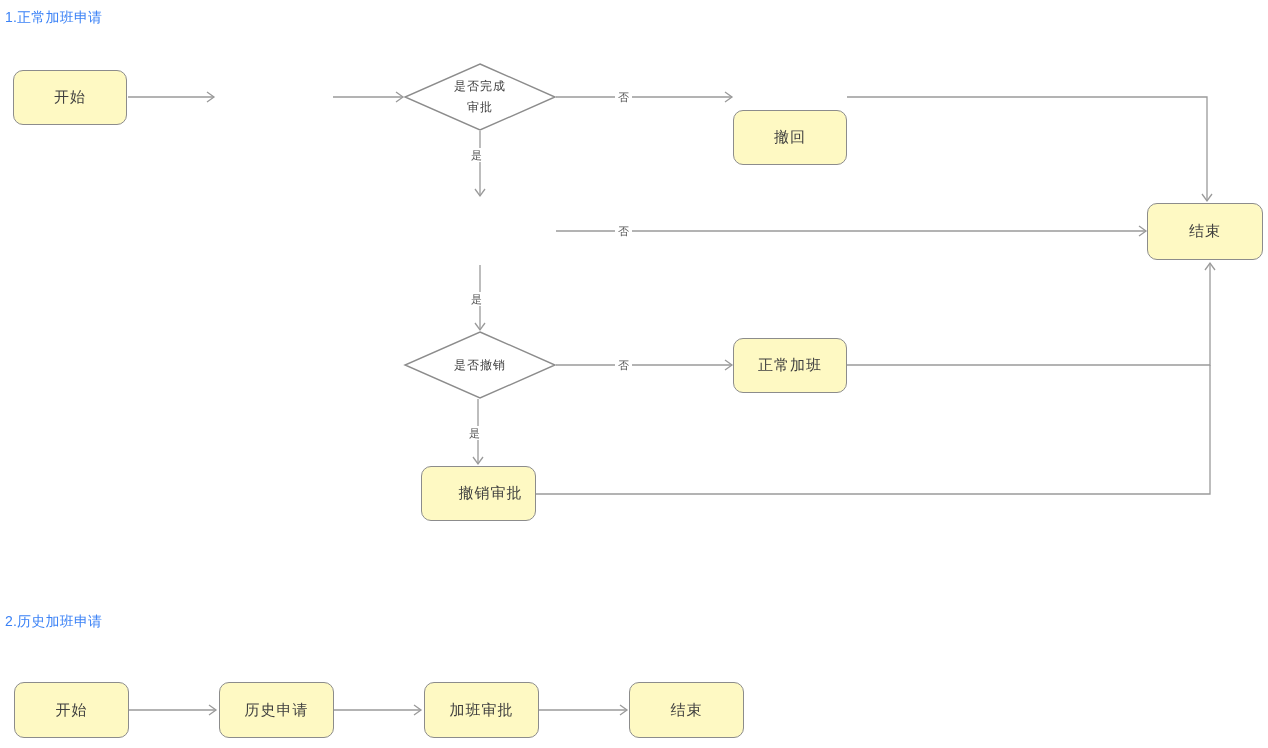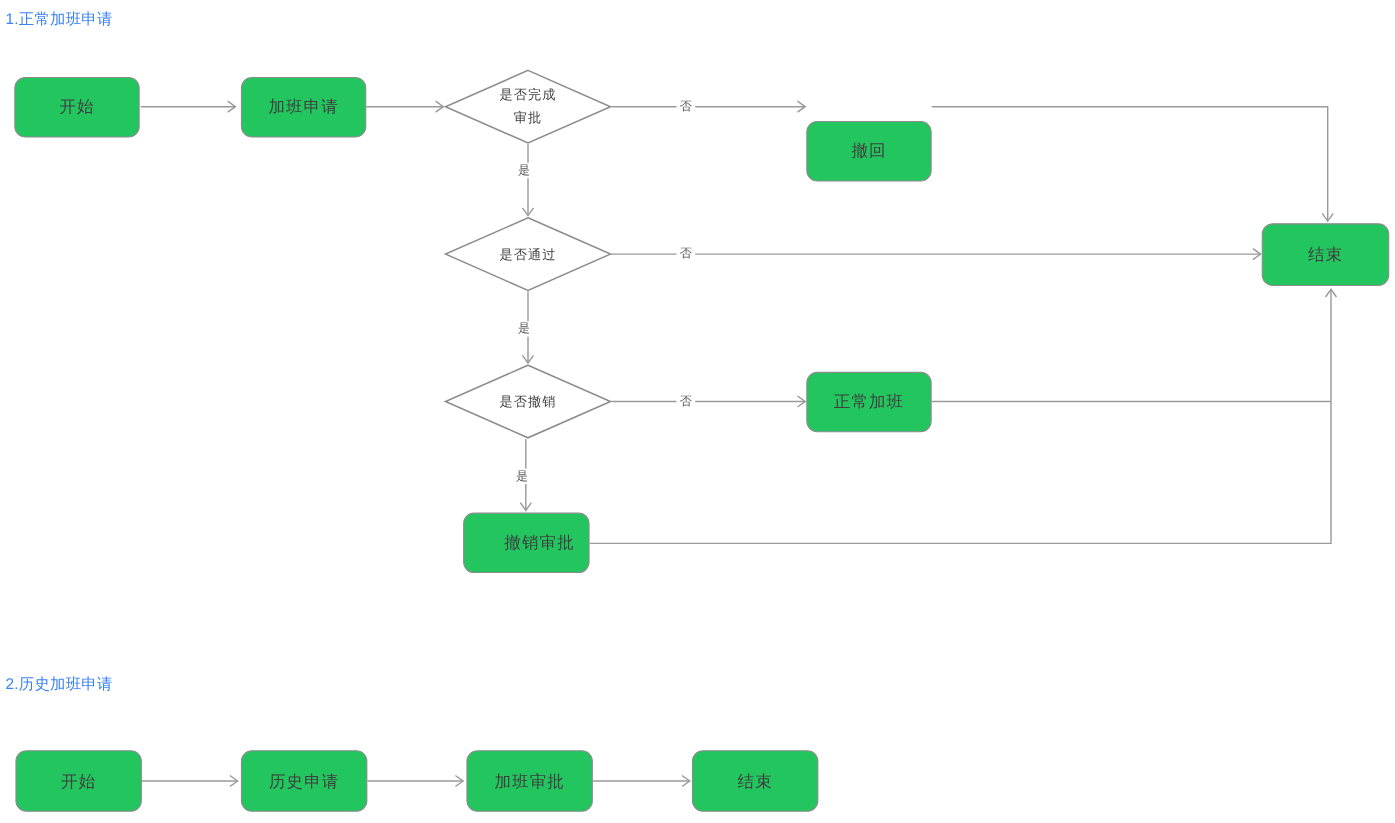--- a/index.html
+++ b/index.html
@@ -30,21 +30,21 @@
     letter-spacing: 0.2px;
   }
   #title-1 { left: 5px;  top: 8px; }
   #title-2 { left: 5px;  top: 612px; }
 
   .node {
     position: absolute;
     box-sizing: border-box;
     border: 1.4px solid #8c8c8c;
     border-radius: 10px;
-    background: #22c55e;
+    background: #fef9c3;
     display: flex;
     align-items: center;
     justify-content: center;
     font-size: 15px;
     color: #3f3f3f;
     letter-spacing: 1px;
     z-index: 3;
   }
   .diamond-wrap {
     position: absolute;
@@ -146,49 +146,38 @@
     <line x1="539" y1="710" x2="627" y2="710"></line>
     <path class="arrowhead" d="M 620 705 L 627 710 L 620 715"></path>
   </svg>
 
   <div class="section-title" id="title-1">1.正常加班申请</div>
 
   <div class="node" id="n-start1" style="left:13px; top:70px; width:114px; height:55px;">
     <span>开始</span>
   </div>
 
-  <div class="node" id="n-apply" style="left:219px; top:70px; width:114px; height:55px;">
-    <span>加班申请</span>
-  </div>
 
   <div class="diamond-wrap" style="left:404px; top:63px; width:152px; height:68px;">
     <svg width="152" height="68" viewBox="0 0 152 68">
       <polygon points="76,1 151,34 76,67 1,34" fill="#ffffff" stroke="#8c8c8c" stroke-width="1.4"></polygon>
     </svg>
     <div class="diamond-label">
       <span>是否完成</span>
       <span>审批</span>
     </div>
   </div>
 
   <div class="edge-label" style="left:615px; top:90px;">否</div>
   <div class="edge-label" style="left:468px; top:148px;">是</div>
 
   <div class="node" id="n-withdraw" style="left:733px; top:70px; width:114px; height:55px;margin-top:40px;">
     <span>撤回</span>
   </div>
 
-  <div class="diamond-wrap" style="left:404px; top:197px; width:152px; height:68px;">
-    <svg width="152" height="68" viewBox="0 0 152 68">
-      <polygon points="76,1 151,34 76,67 1,34" fill="#ffffff" stroke="#8c8c8c" stroke-width="1.4"></polygon>
-    </svg>
-    <div class="diamond-label">
-      <span>是否通过</span>
-    </div>
-  </div>
 
   <div class="edge-label" style="left:615px; top:224px;">否</div>
   <div class="edge-label" style="left:468px; top:292px;">是</div>
 
   <div class="node" id="n-end1" style="left:1147px; top:203px; width:116px; height:57px;">
     <span>结束</span>
   </div>
 
   <div class="diamond-wrap" style="left:404px; top:331px; width:152px; height:68px;">
     <svg width="152" height="68" viewBox="0 0 152 68">

